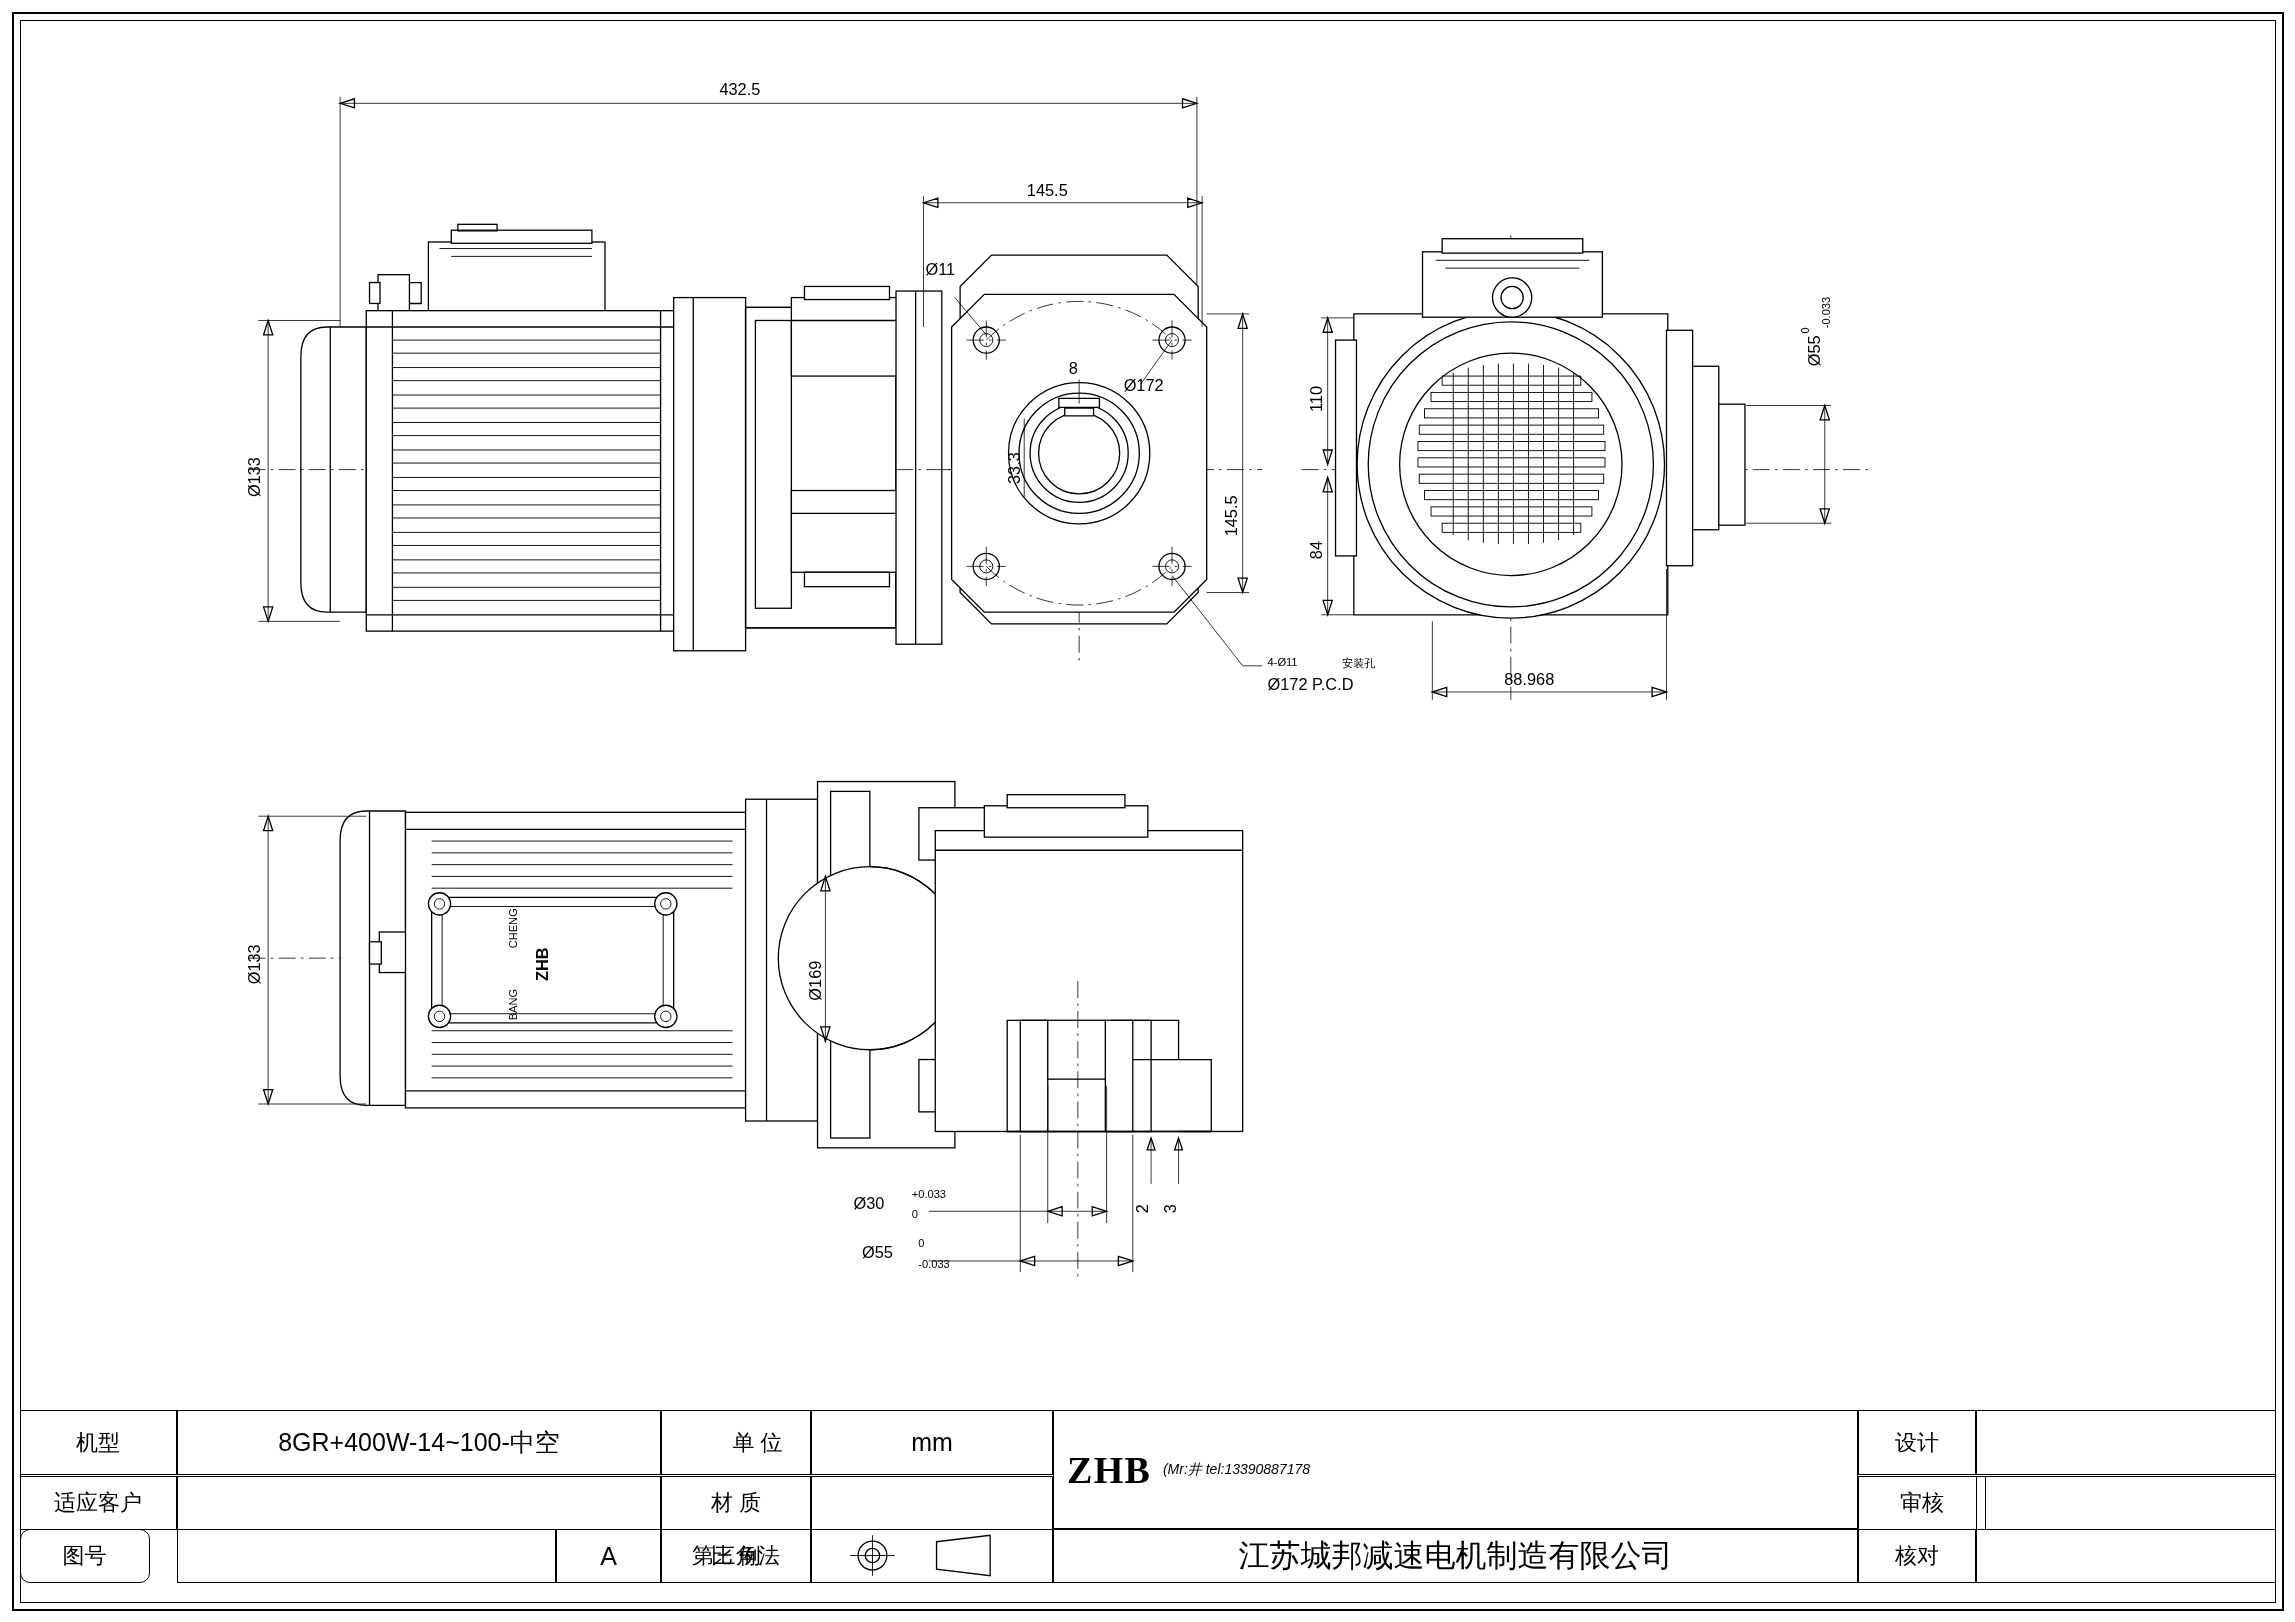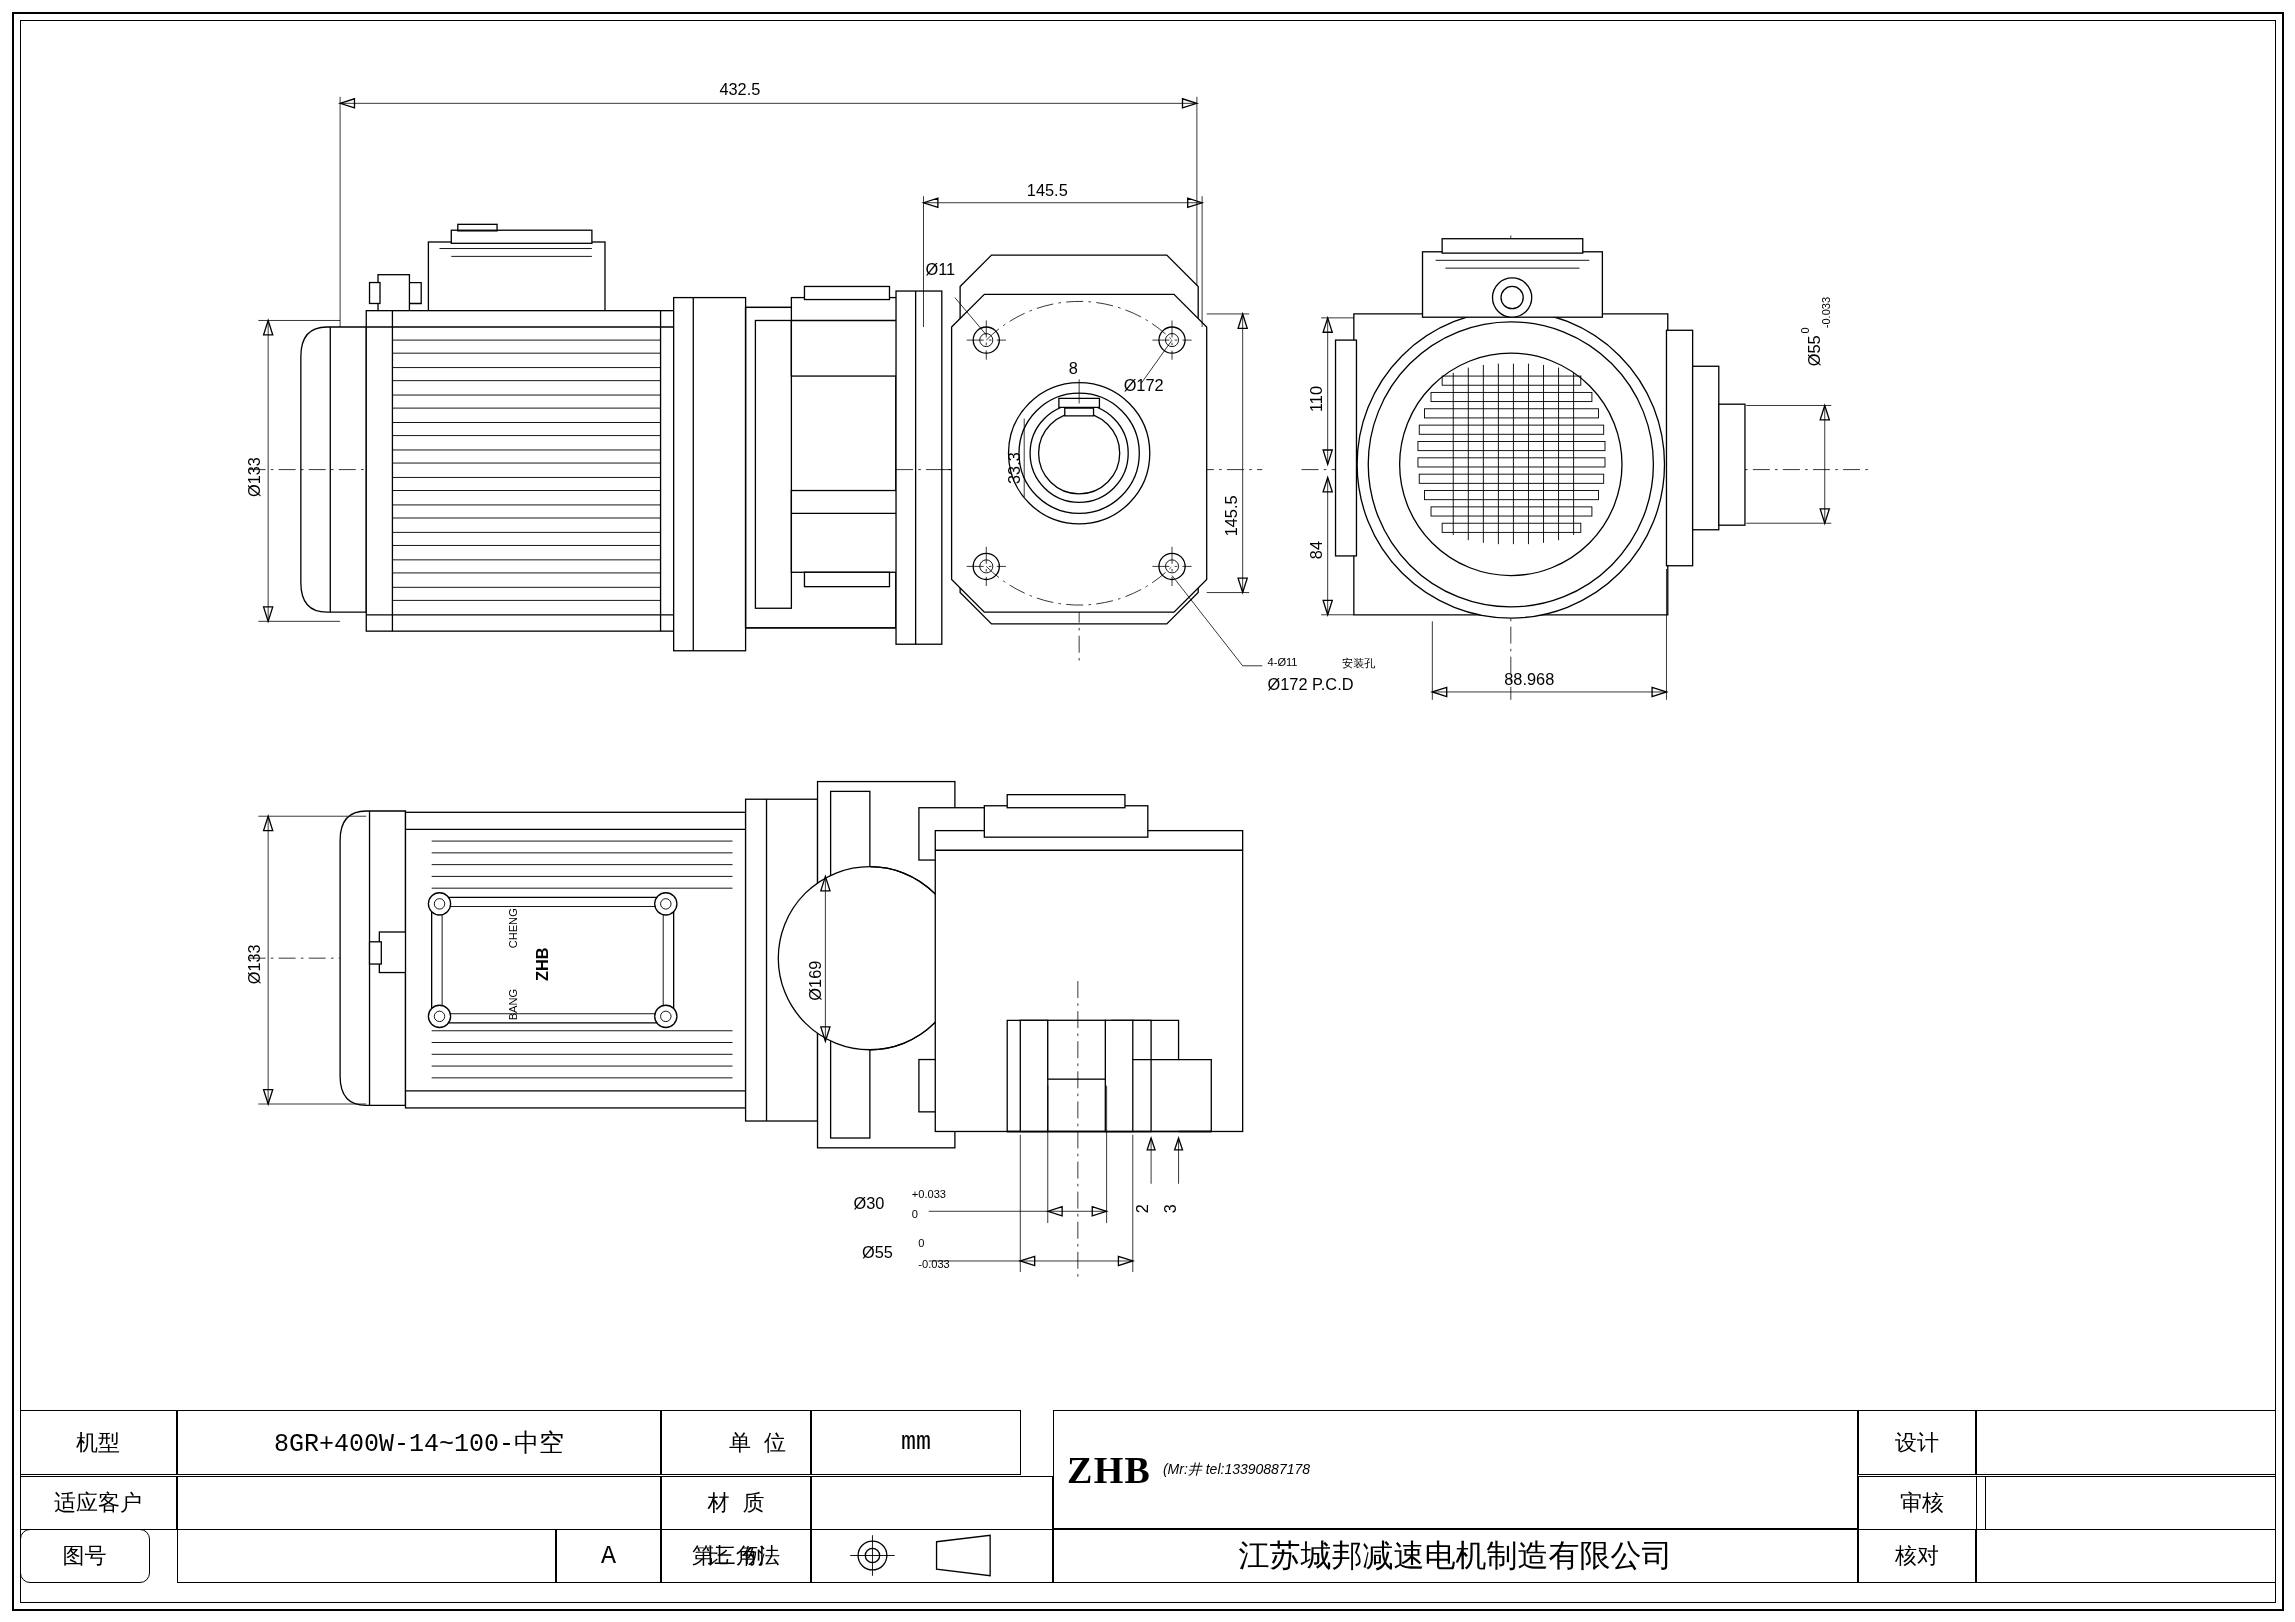--- a/index.html
+++ b/index.html
@@ -9,21 +9,21 @@
   .frame2{position:absolute;left:19.6px;top:19.6px;width:2256px;height:1583px;border:0.7px solid #000;box-sizing:border-box;}
   svg{position:absolute;left:0;top:0;}
   .ln{stroke:#000;fill:none;stroke-width:2;}
   .lnT{stroke:#000;fill:none;stroke-width:1.4;}
   .dim{stroke:#000;fill:none;stroke-width:1.2;}
   .ctr{stroke:#000;fill:none;stroke-width:1.2;stroke-dasharray:26 8 4 8;}
   .fillw{fill:#ffffff;}
   .dimtxt{font-family:"Liberation Sans",sans-serif;font-size:25px;fill:#000;}
   .smtxt{font-family:"Liberation Sans",sans-serif;font-size:17px;fill:#000;}
   .tb{position:absolute;box-sizing:border-box;border:1.3px solid #000;display:flex;align-items:center;justify-content:center;text-align:center;}
-  .tbtxt{font-family:Liberation Mono, monospace;}
+  .tbtxt{font-family:Liberation Sans, sans-serif;}
   .cell-label{font-size:22px;}
   .cell-val{font-size:25px;}
   .logo-zhb{font-family:"Liberation Serif",serif;font-size:38px;font-weight:bold;letter-spacing:1.3px;}
   .contact{font-family:"Liberation Sans",sans-serif;font-size:14px;font-style:italic;}
   .company{font-family:"Liberation Serif",serif;font-size:31px;}
 </style>
 </head>
 <body>
 
 <div id="sheet">
@@ -373,21 +373,21 @@
     <div class="tb" style="left:177px;top:1529px;width:379px;height:54px;">
       <span class="tbtxt cell-val"></span>
     </div>
     <div class="tb" style="left:556px;top:1529px;width:105px;height:54px;">
       <span class="tbtxt cell-val">A</span>
     </div>
 
     <div class="tb" style="left:661px;top:1410px;width:150px;height:65px;padding-left:43px;">
       <span class="tbtxt cell-label">单  位</span>
     </div>
-    <div class="tb" style="left:811px;top:1410px;width:210px;height:65px;">
+    <div class="tb" style="left:811px;top:1410px;width:242px;height:65px;">
       <span class="tbtxt cell-val">mm</span>
     </div>
     <div class="tb" style="left:661px;top:1476px;width:150px;height:54px;">
       <span class="tbtxt cell-label">材  质</span>
     </div>
     <div class="tb" style="left:811px;top:1476px;width:242px;height:54px;">
       <span class="tbtxt cell-val"></span>
     </div>
     <div class="tb" style="left:661px;top:1529px;width:150px;height:54px;">
       <span class="tbtxt cell-label">比  例</span>

